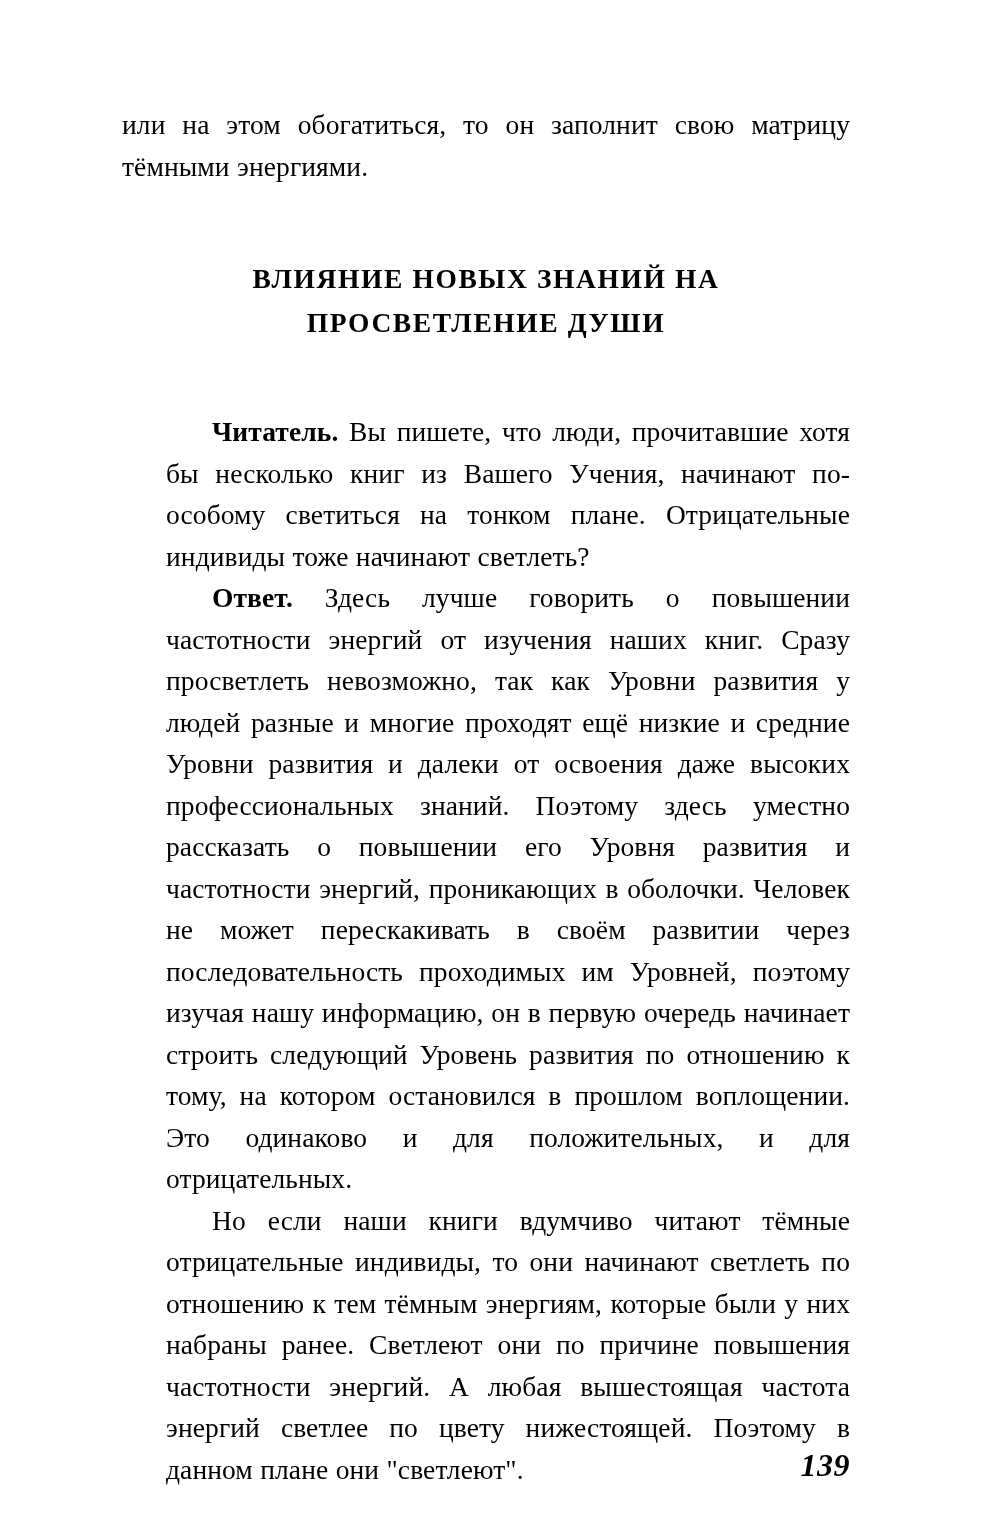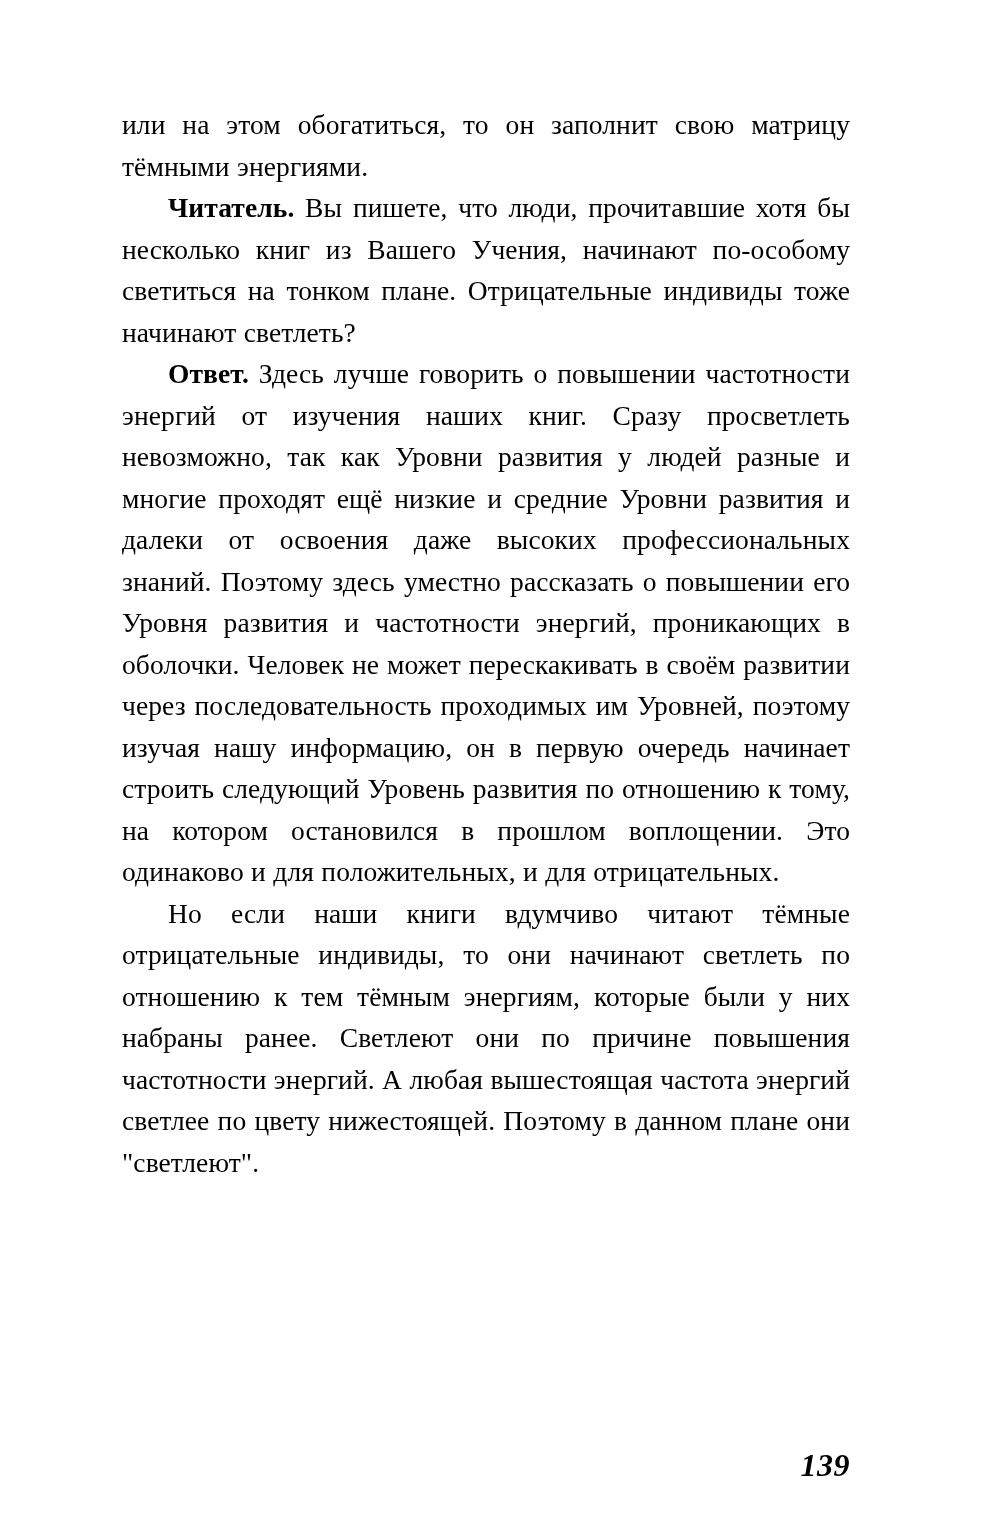--- a/index.html
+++ b/index.html
@@ -37,20 +37,21 @@
     text-justify: inter-word;
     margin: 0;
     letter-spacing: 0.1px;
     word-spacing: 0.4px;
   }
   .para.first {
     text-indent: 0;
   }
   .para.indent {
     text-indent: 46px;
+    margin-left: 44px;
   }
   .heading {
     margin: 0;
     padding: 0;
     text-align: center;
     font-size: 27.5px;
     font-weight: bold;
     line-height: 44px;
     letter-spacing: 1.6px;
     text-transform: uppercase;
@@ -77,20 +78,24 @@
 </style>
 </head>
 <body>
 
 <div class="page">
 
   <div class="content">
 
     <p class="para first">или на этом обогатиться, то он заполнит свою матрицу тёмными энергиями.</p>
 
+    <div class="heading-block">
+      <div class="heading">Влияние новых знаний на</div>
+      <div class="heading">просветление души</div>
+    </div>
 
     <div class="qa-block">
 
       <p class="para indent"><span class="lead">Читатель.</span><span> Вы пишете, что люди, прочитавшие хотя бы несколько книг из Вашего Учения, начинают по-особому светиться на тонком плане. Отрицательные индивиды тоже начинают светлеть?</span></p>
 
       <p class="para indent"><span class="lead">Ответ.</span><span> Здесь лучше говорить о повышении частотности энергий от изучения наших книг. Сразу просветлеть невозможно, так как Уровни развития у людей разные и многие проходят ещё низкие и средние Уровни развития и далеки от освоения даже высоких профессиональных знаний. Поэтому здесь уместно рассказать о повышении его Уровня развития и частотности энергий, проникающих в оболочки. Человек не может перескакивать в своём развитии через последовательность проходимых им Уровней, поэтому изучая нашу информацию, он в первую очередь начинает строить следующий Уровень развития по отношению к тому, на котором остановился в прошлом воплощении. Это одинаково и для положительных, и для отрицательных.</span></p>
 
     </div>
 
     <p class="para indent">Но если наши книги вдумчиво читают тёмные отрицательные индивиды, то они начинают светлеть по отношению к тем тёмным энергиям, которые были у них набраны ранее. Светлеют они по причине повышения частотности энергий. А любая вышестоящая частота энергий светлее по цвету нижестоящей. Поэтому в данном плане они "светлеют".</p>

